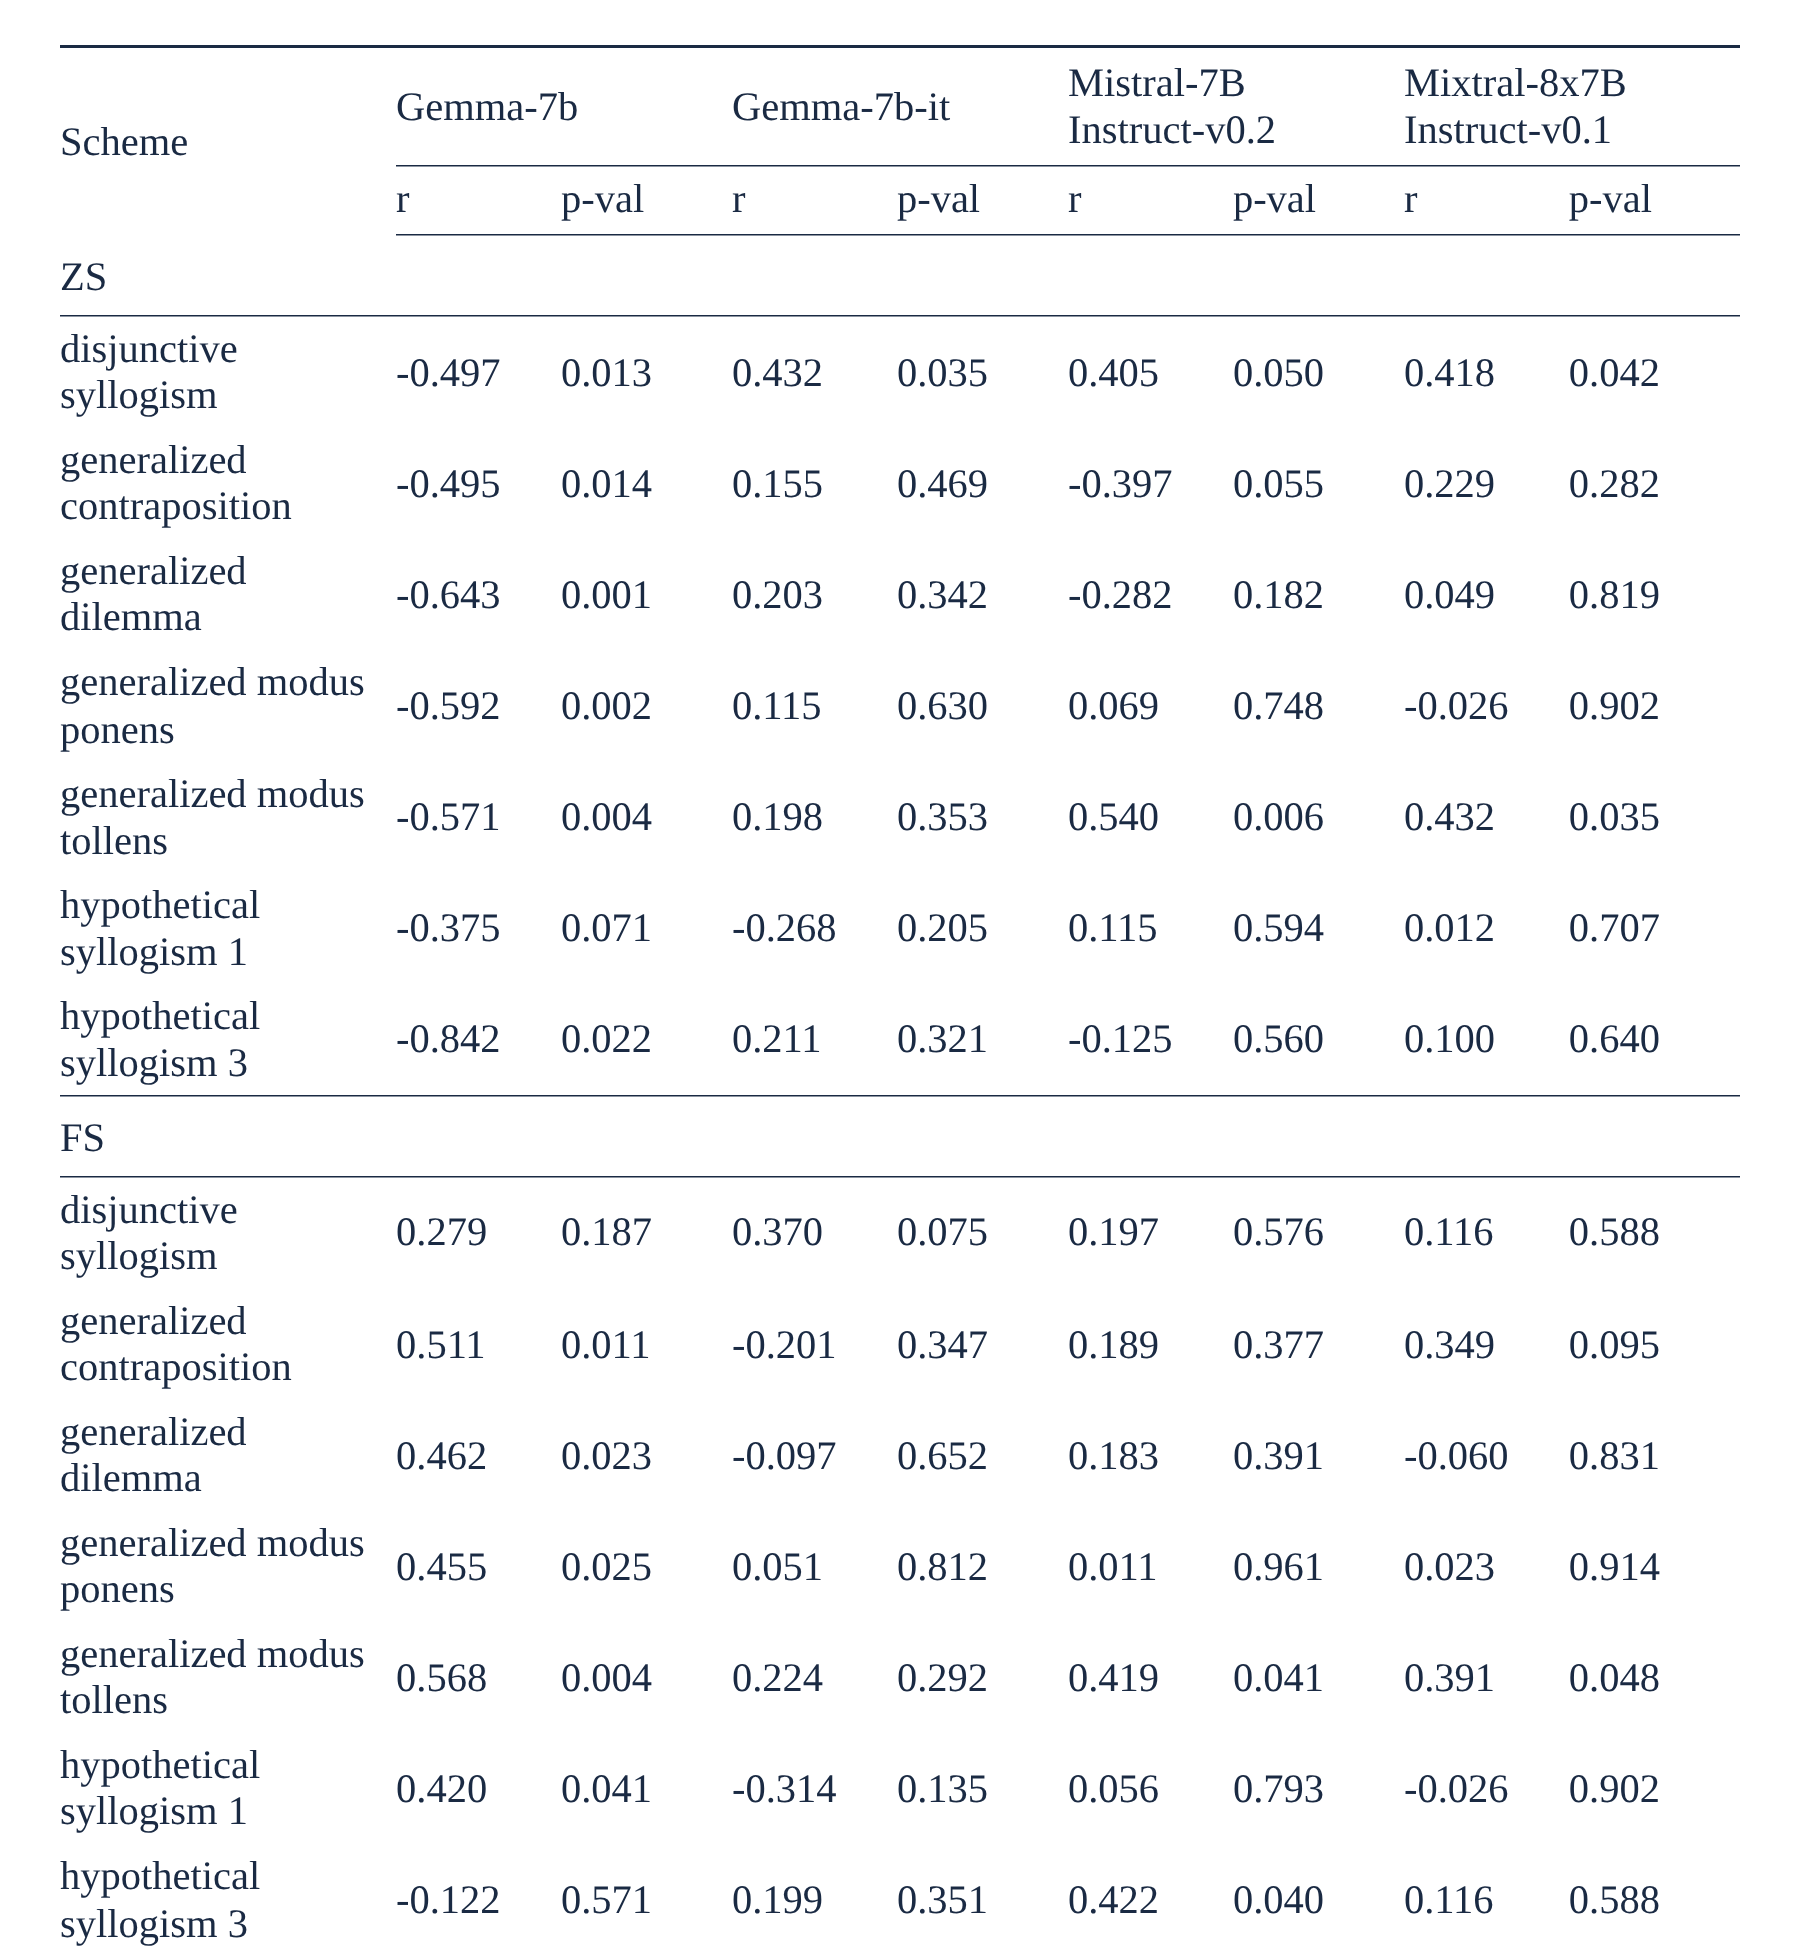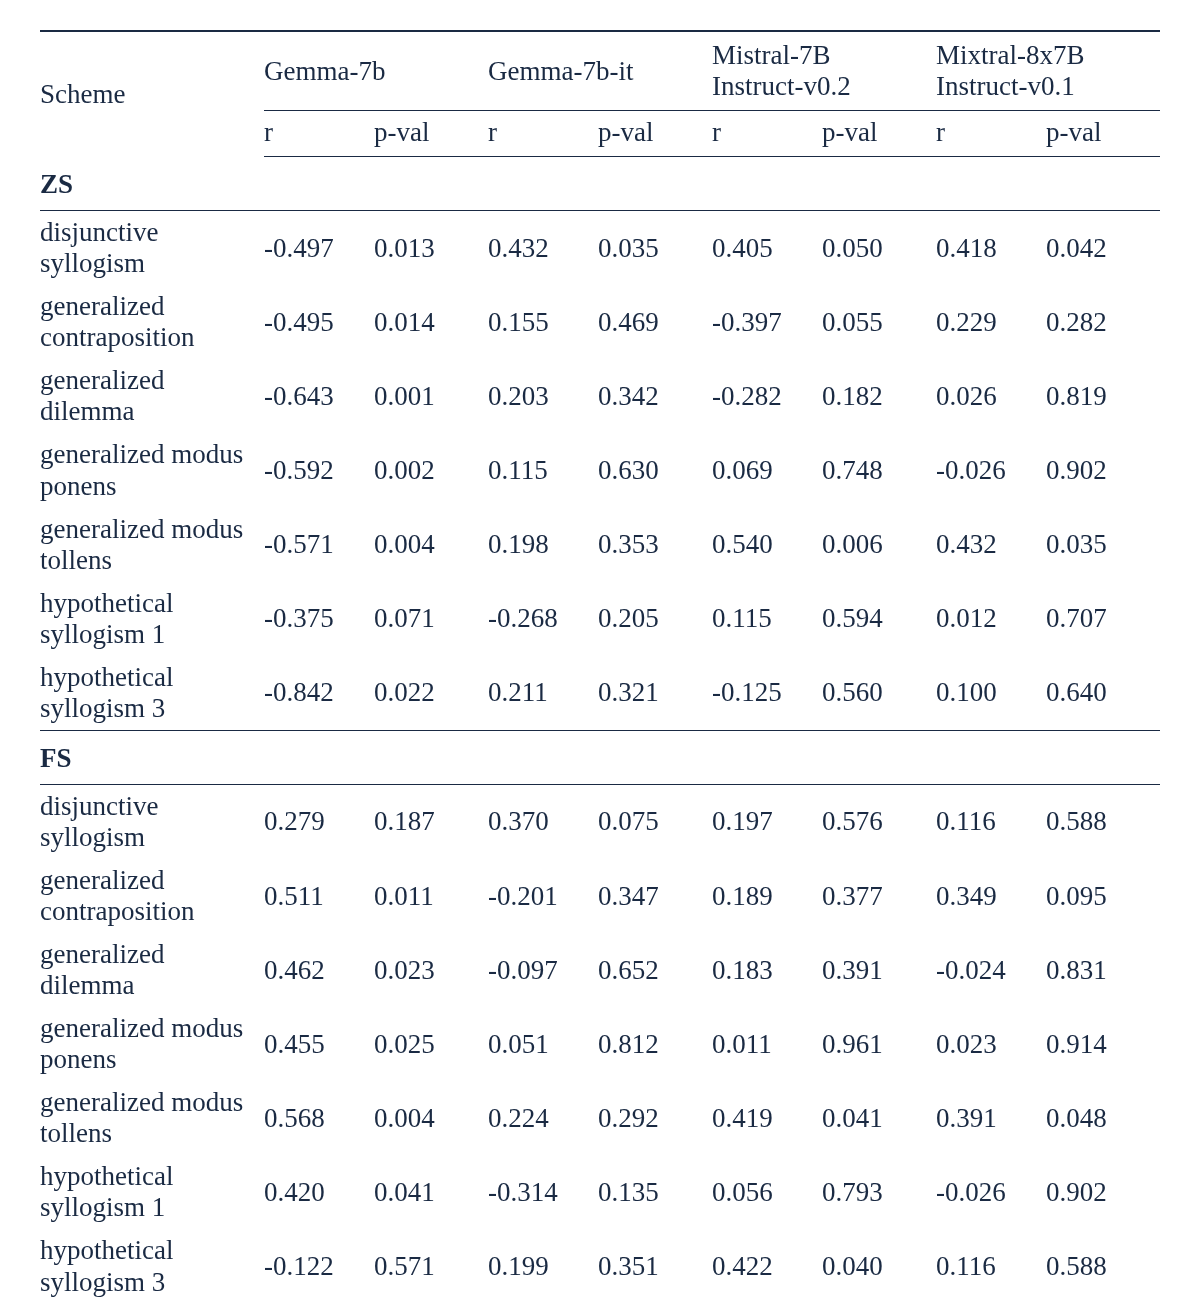--- a/index.html
+++ b/index.html
@@ -29,21 +29,21 @@
   }
   .hr-top td { border-top: 2px solid #1a2a43; }
   .hr-bot td { border-bottom: 2px solid #1a2a43; }
   .hr-mid td { border-bottom: 1.5px solid #1a2a43; }
   .hr-partial { border-bottom: 1.5px solid #1a2a43; }
   .scheme-col { width: 220px; padding-right: 6px; }
   .num-col-r { width: 108px; }
   .num-col-p { width: 112px; }
   .model-head { padding: 8px 0 8px 0; }
   .sub-head { padding: 6px 0 8px 0; }
-  .section-row td { padding: 12px 0 10px 0; font-weight: bold; }
+  .section-row td { padding: 12px 0 10px 0; }
   .section-label { padding-left: 8px; }
   .data-row td { padding-top: 6px; padding-bottom: 6px; }
   .bold { font-weight: normal; }
   .scheme-cell { padding-top: 4px; padding-bottom: 4px; margin-top: 16px; }
 </style>
 </head>
 <body>
 
 <table>
   <colgroup>
@@ -120,21 +120,21 @@
         <td>0.282</td>
       </tr>
       <tr class="data-row">
         <td class="scheme-cell">generalized dilemma</td>
         <td class="bold">-0.643</td>
         <td class="bold">0.001</td>
         <td>0.203</td>
         <td>0.342</td>
         <td>-0.282</td>
         <td>0.182</td>
-        <td>0.026</td>
+        <td>0.049</td>
         <td>0.819</td>
       </tr>
       <tr class="data-row">
         <td class="scheme-cell">generalized modus ponens</td>
         <td class="bold">-0.592</td>
         <td class="bold">0.002</td>
         <td>0.115</td>
         <td>0.630</td>
         <td>0.069</td>
         <td>0.748</td>
@@ -200,21 +200,21 @@
         <td>0.095</td>
       </tr>
       <tr class="data-row">
         <td class="scheme-cell">generalized dilemma</td>
         <td class="bold">0.462</td>
         <td class="bold">0.023</td>
         <td>-0.097</td>
         <td>0.652</td>
         <td>0.183</td>
         <td>0.391</td>
-        <td>-0.024</td>
+        <td>-0.060</td>
         <td>0.831</td>
       </tr>
       <tr class="data-row">
         <td class="scheme-cell">generalized modus ponens</td>
         <td class="bold">0.455</td>
         <td class="bold">0.025</td>
         <td>0.051</td>
         <td>0.812</td>
         <td>0.011</td>
         <td>0.961</td>

